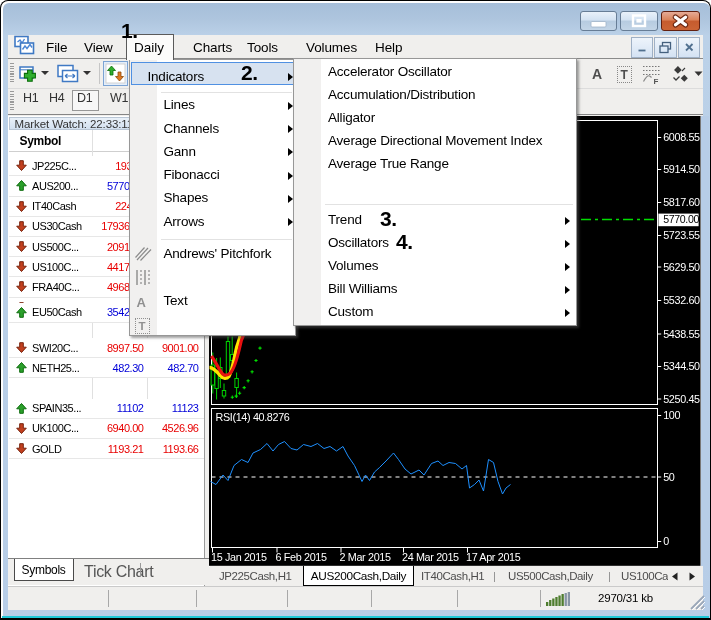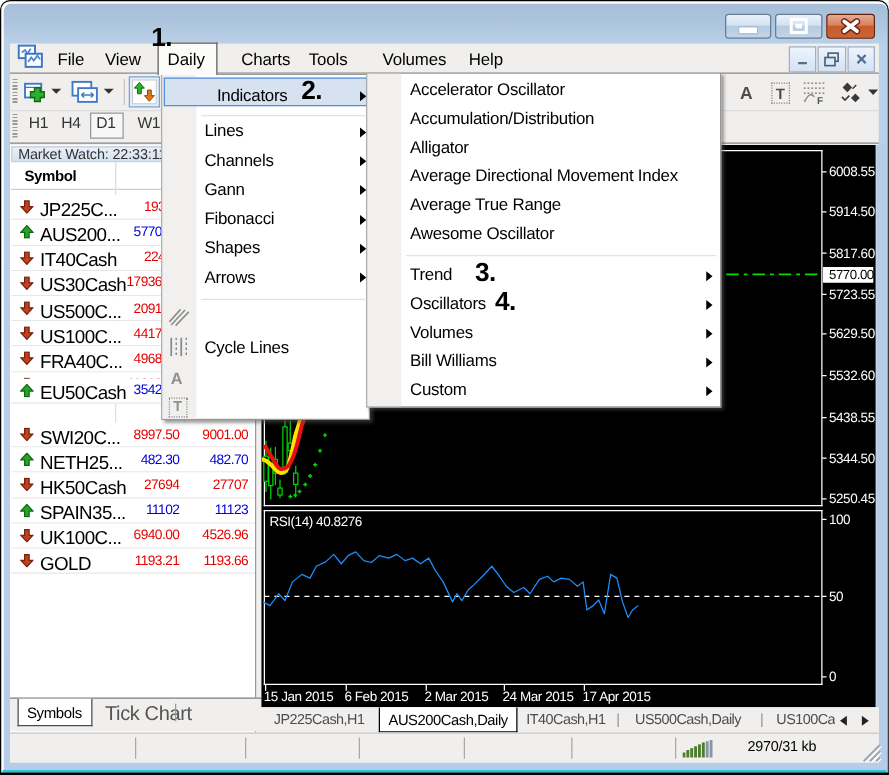--- a/index.html
+++ b/index.html
@@ -22,21 +22,21 @@
 .sep1{position:absolute;width:1px;background:#c6c6c6}
 .tfbtn{position:absolute;top:90.5px;font-size:12.5px;color:#333;letter-spacing:-0.3px}
 
 #mw{position:absolute;left:8px;top:115.5px;width:196.5px;height:470px;background:#fff;border-right:1px solid #9a9a9a}
 #mwtitle{position:absolute;left:0.5px;top:1.5px;width:195px;height:12.5px;
  background:linear-gradient(180deg,#eaf1f9,#d2e0ef);border:1px solid #b9c6d5;
  font-size:11.5px;color:#333;line-height:11.5px;padding:0.5px 0 0 5px;letter-spacing:-0.1px}
 #mwhead{position:absolute;left:0.5px;top:14px;width:195px;height:22.5px;border-bottom:1px solid #cfcfcf;background:#fff}
 .mwrow{position:absolute;left:0.5px;width:195px;height:20.2px;border-bottom:1px solid #e7e7e7;background:#fff}
 .mwarr{position:absolute;left:7px;top:4px;width:11px;height:11px}
-.mwsym{position:absolute;left:23.5px;top:3.5px;font-size:15px;letter-spacing:-0.45px;color:#000}
+.mwsym{position:absolute;left:23.5px;top:3.5px;font-size:11px;letter-spacing:-0.45px;color:#000}
 .mwnum{position:absolute;top:3.5px;font-size:11px;letter-spacing:-0.45px}
 .mwv{position:absolute;top:14px;width:1px;background:#e0e0e0}
 
 #mwtabs{position:absolute;left:8px;top:558.2px;width:202px;height:27.3px;background:#f0efed;border-top:1px solid #808080}
 #symtab{position:absolute;left:5.5px;top:0px;width:60px;height:22px;background:#fff;border:1px solid #4a4a4a;border-top:none;font-size:12px;letter-spacing:-0.3px;text-align:center;padding-top:3.5px}
 
 #ctabs{position:absolute;left:210px;top:566.2px;width:492.5px;height:19.6px;background:#f0efed;font-size:11.5px;color:#4d4d4d}
 #ctab-act{position:absolute;left:93px;top:0.2px;width:111px;height:19.2px;background:#fff;border:1.6px solid #000;border-top:none;color:#000;text-align:center;padding-top:3px;font-size:11.8px;letter-spacing:-0.35px}
 .ctxt{position:absolute;top:4px;letter-spacing:-0.4px}
 
@@ -285,30 +285,20 @@
       </div>
 <div class="mwrow" style="top:242.7px">
 <span class="mwarr">
           <svg width="11" height="11" viewBox="0 0 11 11">
             <path d="M5.5 0.5 L10.3 5.8 L7.3 5.8 L7.3 10.3 L3.7 10.3 L3.7 5.8 L0.7 5.8 Z" fill="#2ba02b" stroke="#0c6b0c" stroke-width="1"></path>
           </svg>
         </span>
         <span class="mwsym">NETH25...</span>
 <span class="mwnum" style="right:60.0px;color:#0000d8">482.30</span>
 <span class="mwnum" style="right:5.0px;color:#0000d8">482.70</span>
-      </div>
-<div class="mwrow" style="top:262.9px">
-<span class="mwarr">
-          <svg width="11" height="11" viewBox="0 0 11 11">
-            <path d="M5.5 10.5 L10.3 5.2 L7.3 5.2 L7.3 0.7 L3.7 0.7 L3.7 5.2 L0.7 5.2 Z" fill="#c2401f" stroke="#77220c" stroke-width="1"></path>
-          </svg>
-        </span>
-        <span class="mwsym">HK50Cash</span>
-<span class="mwnum" style="right:60.0px;color:#e80000">27694</span>
-<span class="mwnum" style="right:5.0px;color:#e80000">27707</span>
       </div>
 <div class="mwrow" style="top:283.1px">
 <span class="mwarr">
           <svg width="11" height="11" viewBox="0 0 11 11">
             <path d="M5.5 0.5 L10.3 5.8 L7.3 5.8 L7.3 10.3 L3.7 10.3 L3.7 5.8 L0.7 5.8 Z" fill="#2ba02b" stroke="#0c6b0c" stroke-width="1"></path>
           </svg>
         </span>
         <span class="mwsym">SPAIN35...</span>
 <span class="mwnum" style="right:60.0px;color:#0000d8">11102</span>
 <span class="mwnum" style="right:5.0px;color:#0000d8">11123</span>
@@ -475,36 +465,37 @@
           <line x1="16" y1="3" x2="3" y2="16"></line>
           <line x1="16" y1="8" x2="8" y2="16"></line>
           <line x1="16" y1="13" x2="13" y2="16"></line>
         </g>
 </svg>
 </div>
 
 <div class="menu" style="left:128.5px;top:58.8px;width:167px;height:277.2px">
 <div class="gutter" style="width:27px"></div>
 <div class="hl" style="left:1.4px;top:2.6px;width:163.6px;height:22.6px"></div>
-<div class="mitem" style="top:9.2px;left:44px">Indicators</div>
+<div class="mitem" style="top:9.2px;left:18px">Indicators</div>
 <div class="marr" style="top:13px;left:158px"></div>
 <div class="msep" style="left:31px;right:3px;top:32.3px"></div>
 <div class="mitem" style="top:37.5px;left:34px">Lines</div>
 <div class="marr" style="top:42.0px;left:158px"></div>
 <div class="mitem" style="top:60.8px;left:34px">Channels</div>
 <div class="marr" style="top:65.3px;left:158px"></div>
 <div class="mitem" style="top:84.1px;left:34px">Gann</div>
 <div class="marr" style="top:88.6px;left:158px"></div>
 <div class="mitem" style="top:107.4px;left:34px">Fibonacci</div>
 <div class="marr" style="top:111.9px;left:158px"></div>
 <div class="mitem" style="top:130.7px;left:34px">Shapes</div>
 <div class="marr" style="top:135.2px;left:158px"></div>
 <div class="mitem" style="top:154.0px;left:34px">Arrows</div>
 <div class="marr" style="top:158.5px;left:158px"></div>
-<div class="mitem" style="top:209.8px;left:34px">Cycle Lines</div>
+<div class="mitem" style="top:186.6px;left:34px">Andrews' Pitchfork</div>
+<div class="mitem" style="top:233.1px;left:34px">Text</div>
 <div class="msep" style="left:31px;right:3px;top:178.8px"></div>
 <svg style="position:absolute;left:5px;top:187px" width="18" height="14" viewBox="0 0 18 14">
         <g stroke="#8a8a8a" stroke-width="1.2">
           <line x1="2" y1="13" x2="13" y2="1"></line>
           <line x1="5.5" y1="13.5" x2="16" y2="2.5"></line>
           <line x1="0.5" y1="10.5" x2="9.5" y2="0.5"></line>
         </g>
       </svg>
 <svg style="position:absolute;left:6px;top:210px" width="16" height="15" viewBox="0 0 16 15">
         <g stroke="#8a8a8a">
@@ -519,21 +510,20 @@
 <span style="position:absolute;left:9px;top:260.5px;font-size:11.5px;font-weight:bold;color:#909090">T</span>
 </div>
 
 <div class="menu" style="left:293px;top:58.3px;width:284px;height:268px;z-index:51">
 <div class="gutter" style="width:27px"></div>
 <div class="mitem" style="top:5.1px;left:34px">Accelerator Oscillator</div>
 <div class="mitem" style="top:50.9px;left:34px">Alligator</div>
 <div class="mitem" style="top:28.0px;left:34px">Accumulation/Distribution</div>
 <div class="mitem" style="top:73.8px;left:34px">Average Directional Movement Index</div>
 <div class="mitem" style="top:96.7px;left:34px">Average True Range</div>
-<div class="mitem" style="top:119.6px;left:34px">Awesome Oscillator</div>
 <div class="mitem" style="top:152.8px;left:34px">Trend</div>
 <div class="marr" style="top:157.3px;left:271px"></div>
 <div class="mitem" style="top:175.8px;left:34px">Oscillators</div>
 <div class="marr" style="top:180.3px;left:271px"></div>
 <div class="mitem" style="top:198.8px;left:34px">Volumes</div>
 <div class="marr" style="top:203.3px;left:271px"></div>
 <div class="mitem" style="top:221.8px;left:34px">Bill Williams</div>
 <div class="marr" style="top:226.3px;left:271px"></div>
 <div class="mitem" style="top:244.8px;left:34px">Custom</div>
 <div class="marr" style="top:249.3px;left:271px"></div>

